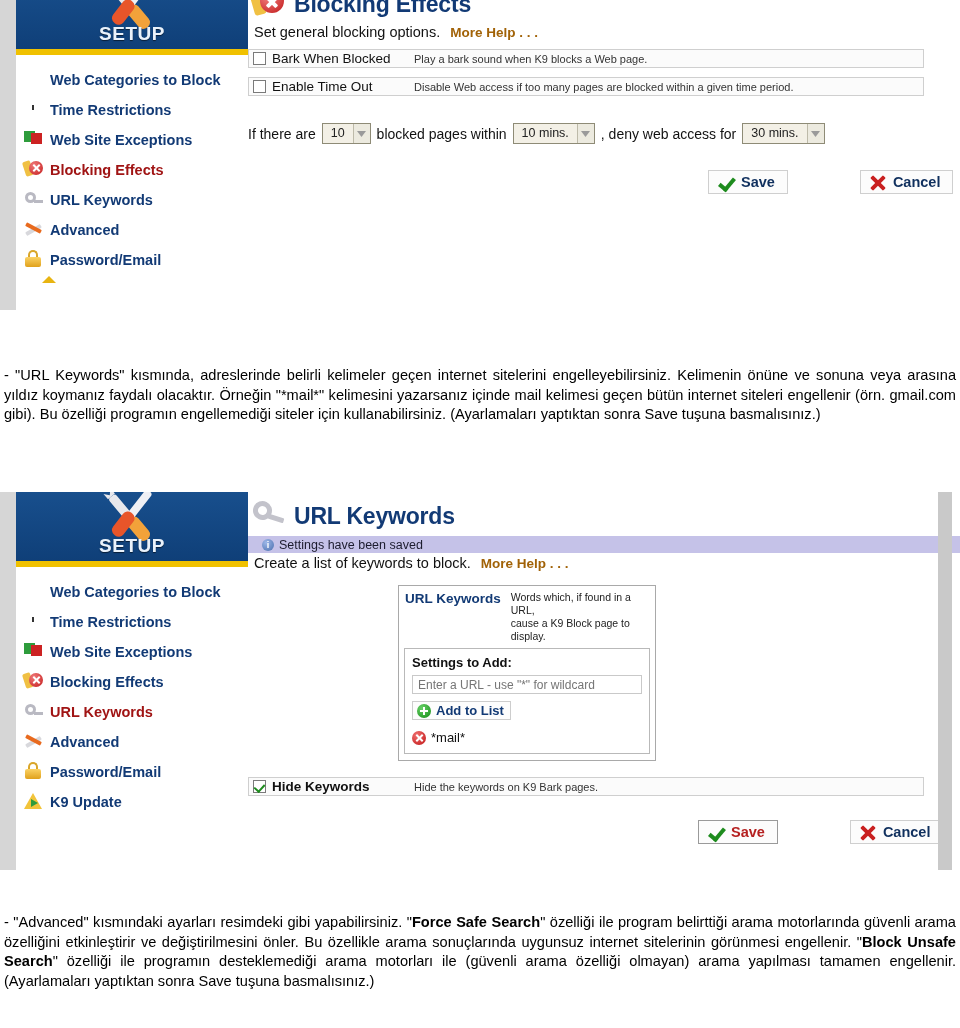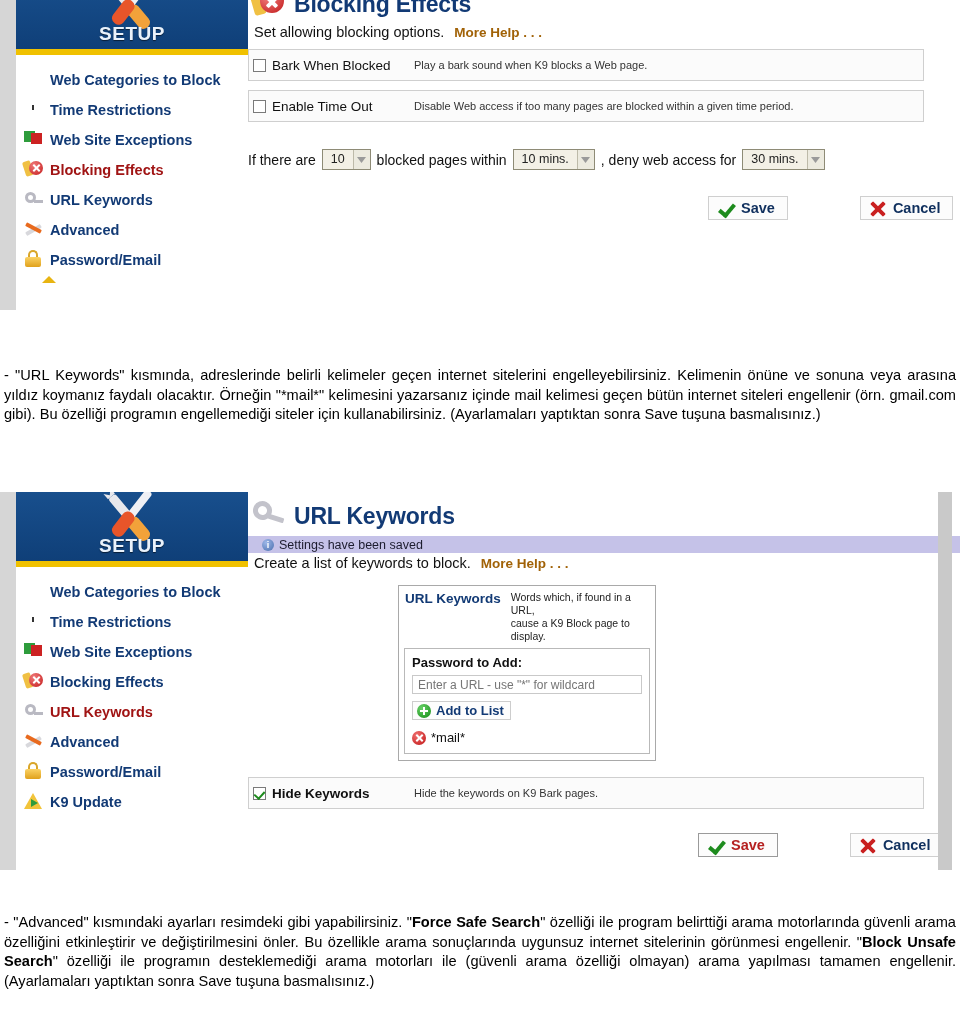--- a/index.html
+++ b/index.html
@@ -62,21 +62,21 @@
     background:radial-gradient(circle at 35% 30%, #9db7e8, #4a6fae);
     color:#fff;font-size:9px;font-weight:bold;line-height:12px;text-align:center;
   }
 
   .subline{ font-size:14.5px; color:#111; padding-left:6px; display:flex; gap:10px; align-items:baseline; }
   .subline .more{ color:#a16207; font-weight:bold; font-size:13.5px; cursor:pointer; }
 
   
   .optrows{ margin-top:9px; }
   .optrow{
-    display:flex; align-items:center; height:32px;
+    display:flex; align-items:center; height:19px;
     border:1px solid #cfcfcf; background:#fbfbfb;
     margin-bottom:2px; padding-left:4px; width:676px;
   }
   .optrow.spaced{ margin-top:9px; }
   .cb{
     width:13px; height:13px; border:1px solid #7a7a7a; background:#fff;
     flex:0 0 13px; margin-right:6px; position:relative;
   }
   .cb.checked::after{
     content:""; position:absolute; left:2px; top:1px; width:5px; height:8px;
@@ -282,21 +282,21 @@
 
     <div class="content">
       <div class="pagehead">
         <span class="hico">
           <span class="bigstop"><i class="wr"></i><i class="oc"></i></span>
         </span>
         <span class="htitle">Blocking Effects</span>
       </div>
 
       <div class="subline">
-        <span>Set allowing blocking options.</span>
+        <span>Set general blocking options.</span>
         <span class="more">More Help . . .</span>
       </div>
 
       <div class="optrows">
         <div class="optrow">
           <span class="cb"></span>
           <span class="oname">Bark When Blocked</span>
           <span class="odesc">Play a bark sound when K9 blocks a Web page.</span>
         </div>
         <div class="optrow spaced">
@@ -427,21 +427,21 @@
 
       <div class="kwpanel">
         <div class="kwhead">
           <span class="kt">URL Keywords</span>
           <span class="kd">
             <span>Words which, if found in a URL,</span><br>
             <span>cause a K9 Block page to display.</span>
           </span>
         </div>
         <div class="kwinner">
-          <div class="klabel">Password to Add:</div>
+          <div class="klabel">Settings to Add:</div>
           <input class="kwinput" type="text" placeholder="Enter a URL - use &quot;*&quot; for wildcard" style="">
           <div class="addrow">
             <span class="addbtn">
               <span class="plusico"></span>
               <span>Add to List</span>
             </span>
           </div>
           <div class="kwlist">
             <div class="kwitem">
               <span class="xico"></span>

